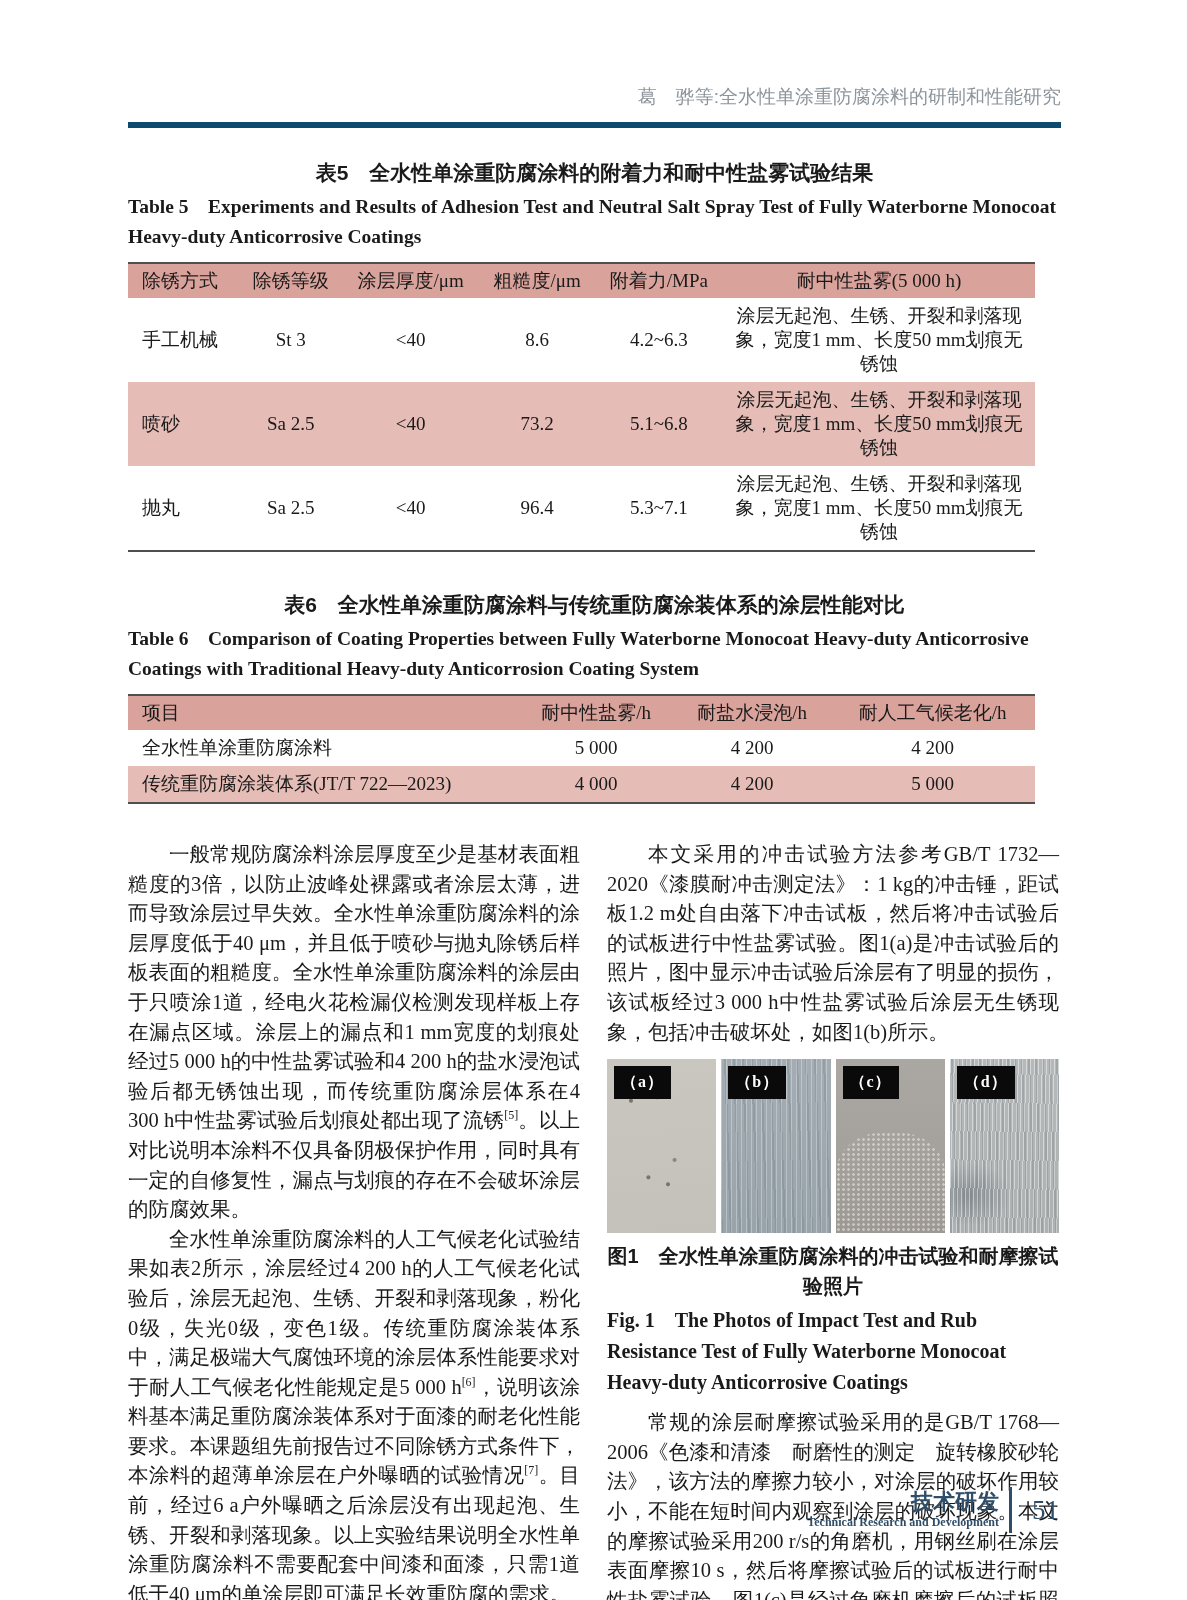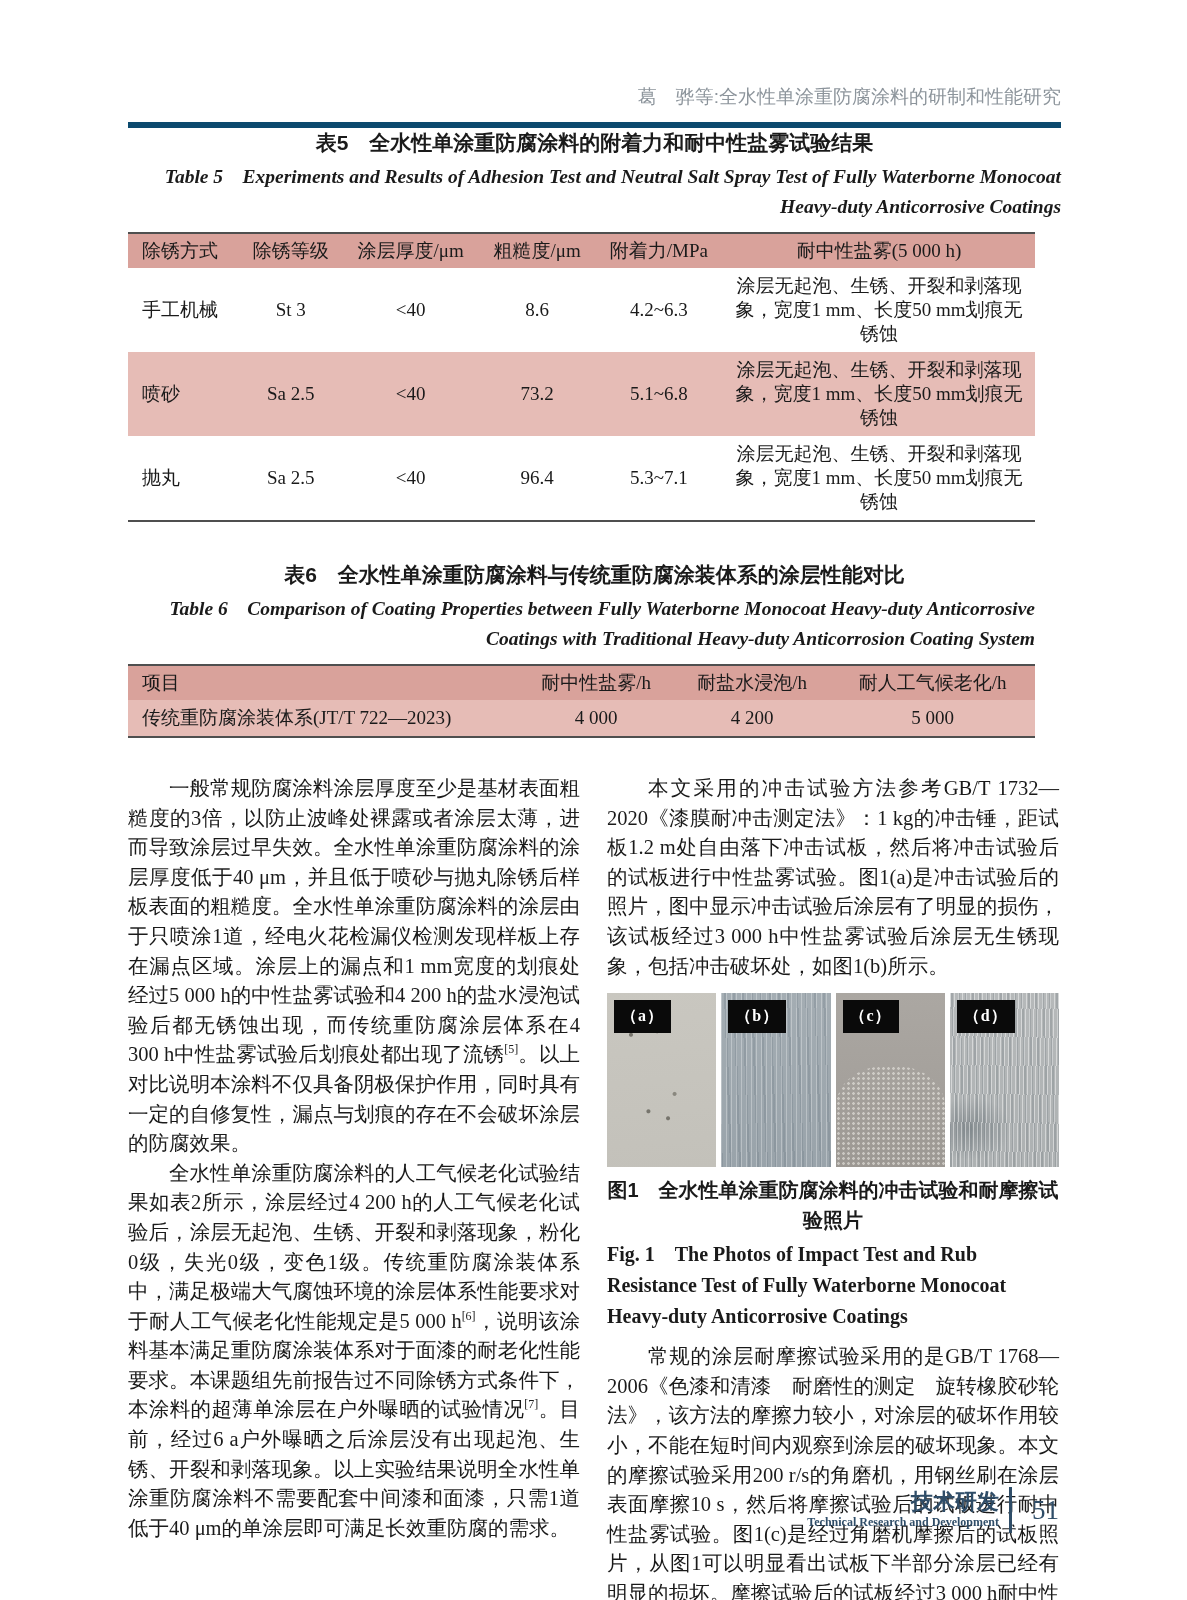--- a/index.html
+++ b/index.html
@@ -19,35 +19,34 @@
   .running-header {
     text-align:right;
     color:#8d959c;
     font-family:"Liberation Sans", sans-serif;
     font-size:19px;
     padding-bottom:12px;
     border-bottom:6px solid #0c4a6e;
   }
 
   
-  .tbl-block { }
+  .tbl-block { margin-top:30px; }
   .tbl-title-cn {
     text-align:center;
     font-family:"Liberation Sans", sans-serif;
     font-weight:bold;
     font-size:21px;
     line-height:30px;
   }
   .tbl-title-en {
-    text-align:right;
+    text-align:left;
     font-weight:bold;
     font-size:19.5px;
     line-height:30px;
     margin-top:4px;
-    font-style:italic;
   }
 
   
   table.data-table {
     width:907px;
     margin-top:10px;
     border-collapse:collapse;
     border-top:2px solid #4f4f4f;
     border-bottom:2px solid #4f4f4f;
     font-size:19px;
@@ -228,20 +227,26 @@
       <table class="data-table t6">
         <thead>
           <tr>
             <th class="col-left" style="width:390px;margin-top:46px;">项目</th>
             <th>耐中性盐雾/h</th>
             <th>耐盐水浸泡/h</th>
             <th>耐人工气候老化/h</th>
           </tr>
         </thead>
         <tbody>
+          <tr>
+            <td class="col-left">全水性单涂重防腐涂料</td>
+            <td>5 000</td>
+            <td>4 200</td>
+            <td>4 200</td>
+          </tr>
           <tr class="row-stripe">
             <td class="col-left">传统重防腐涂装体系(JT/T 722—2023)</td>
             <td>4 000</td>
             <td>4 200</td>
             <td>5 000</td>
           </tr>
         </tbody>
       </table>
     </div>
 

